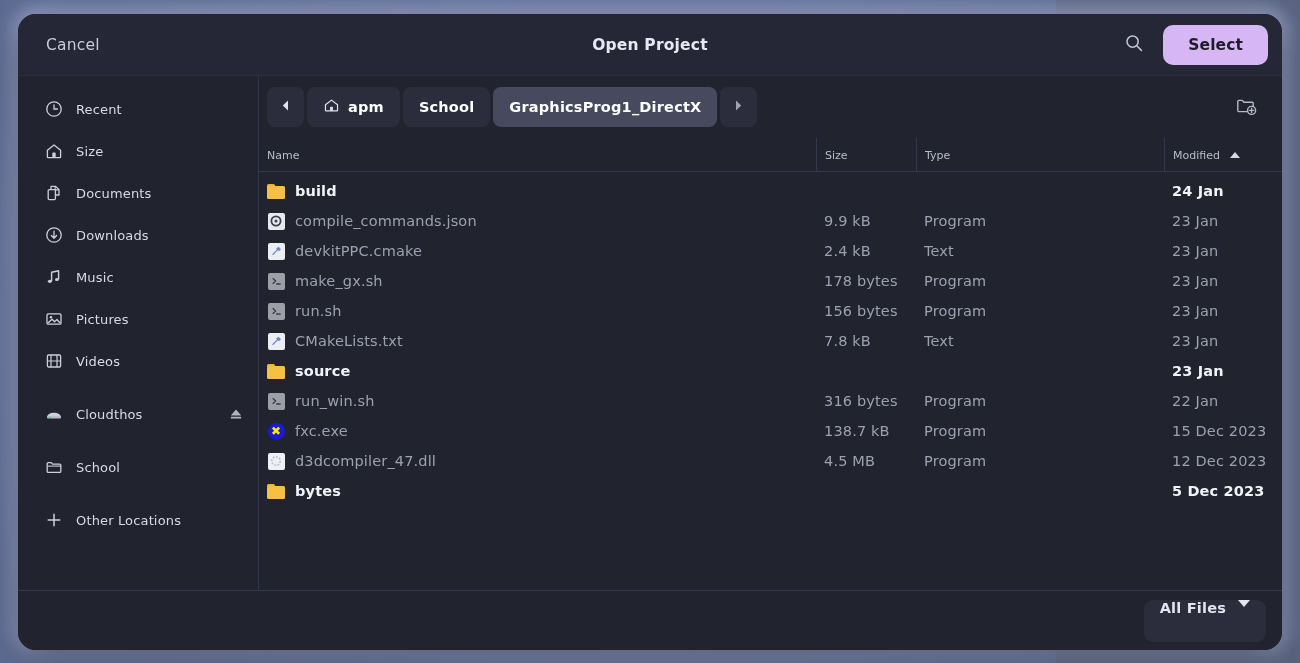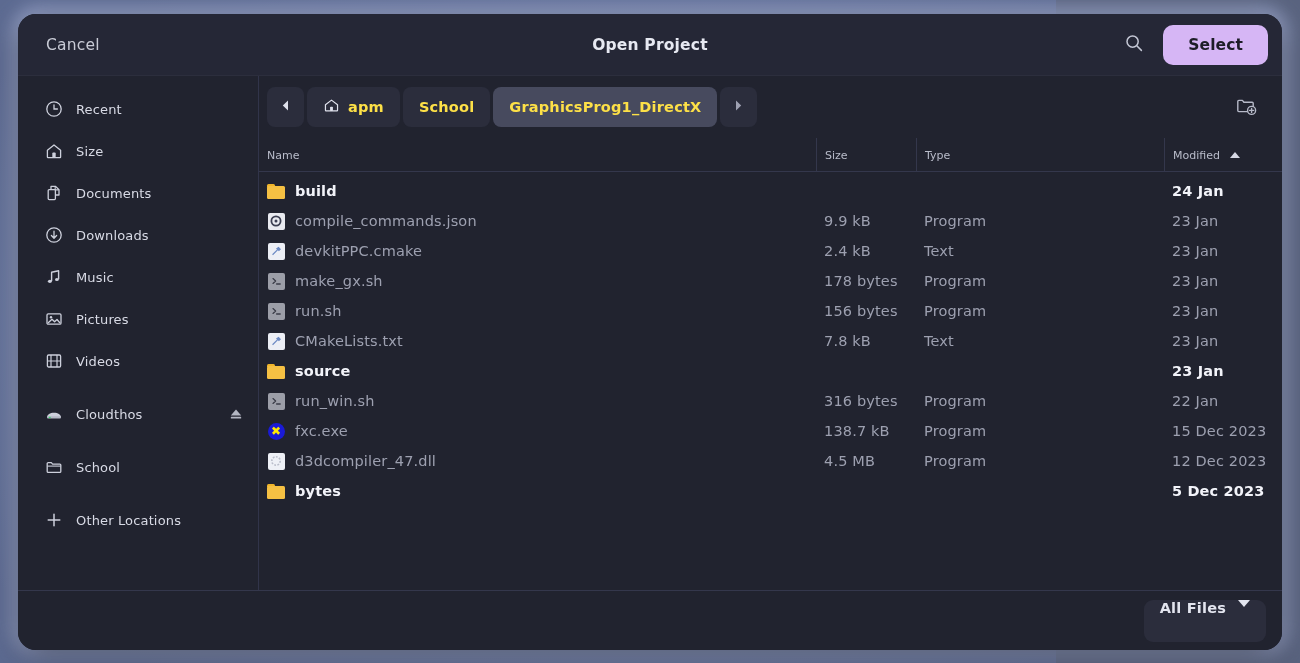--- a/index.html
+++ b/index.html
@@ -154,21 +154,21 @@
     flex: 0 0 62px;
     display: flex;
     align-items: center;
     padding: 0 18px 0 8px;
     gap: 0;
   }
   .crumbs { display: flex; align-items: center; gap: 3px; }
   .crumb {
     background: #2b2d3c;
     border: none;
-    color: #fde047;
+    color: #ffffff;
     font-size: 14.5px;
     font-weight: bold;
     height: 40px;
     padding: 0 16px;
     border-radius: 8px;
     cursor: pointer;
     display: flex;
     align-items: center;
     gap: 8px;
     font-family: inherit;

